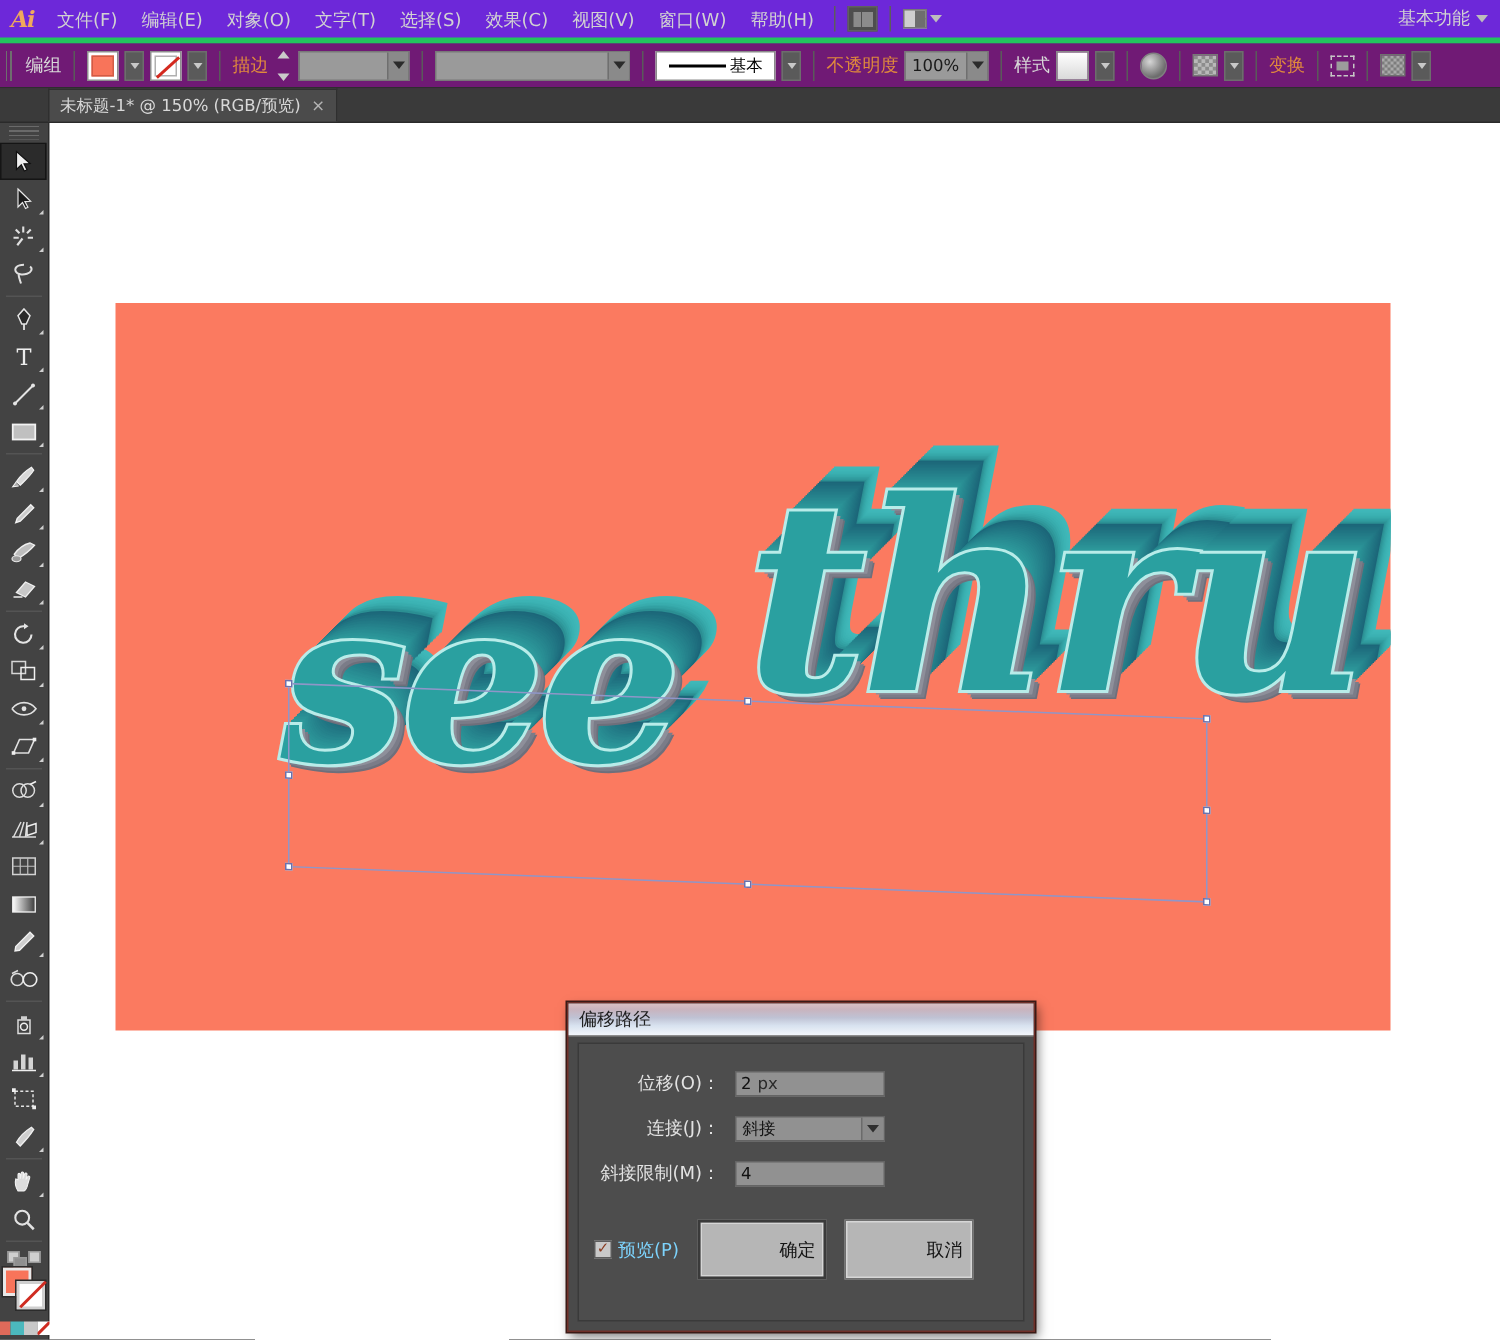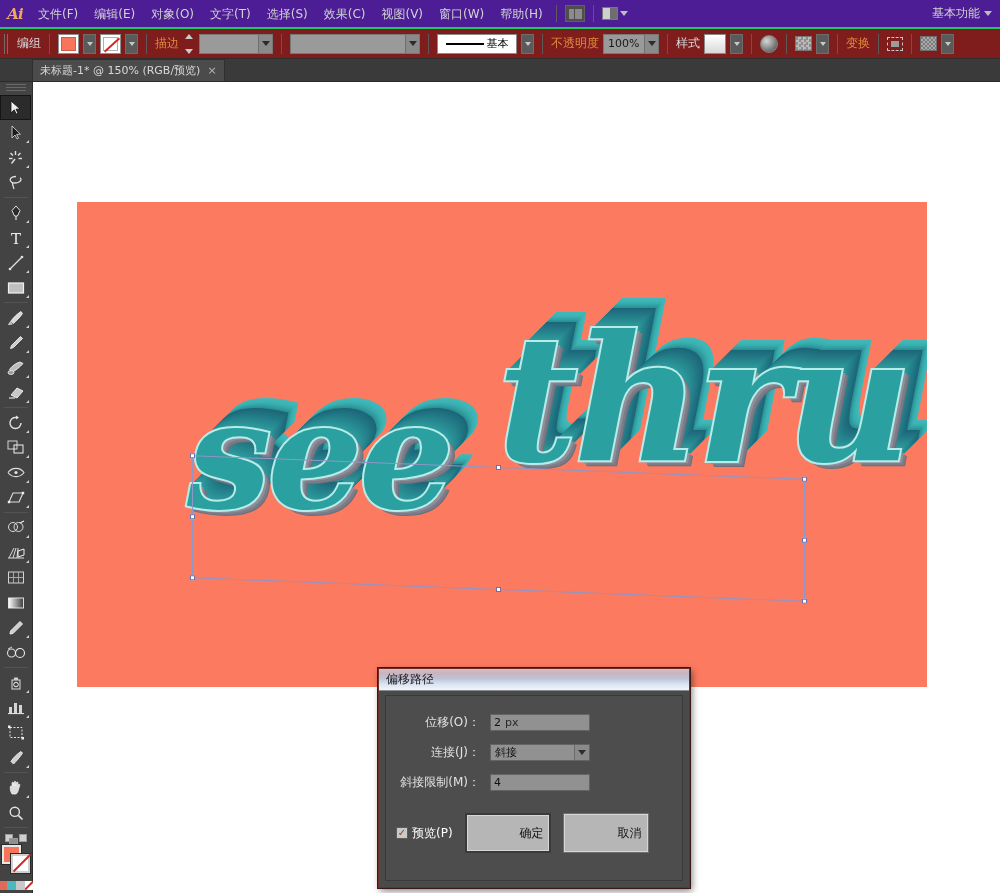--- a/index.html
+++ b/index.html
@@ -7,23 +7,23 @@
     width: 1000px; height: 893px;
     overflow: hidden;
     font-family: "DejaVu Sans", "Liberation Sans", sans-serif;
     background: #535353;
   }
   #app { position: relative; width: 1000px; height: 893px; background: #3c3c3c; }
 
   
   .menubar {
     position: absolute; left: 0; top: 0; width: 1000px; height: 29px;
-    background: #4c1d95;
+    background: #6d28d9;
     display: flex; align-items: center;
-    border-bottom: 2px solid #22c55e;
+    border-bottom: 4px solid #22c55e;
   }
   .ai-logo {
     width: 30px; height: 29px; display: flex; align-items: center; justify-content: center;
     font-family: "DejaVu Serif", "Liberation Serif", serif;
     font-weight: bold; font-size: 15px; font-style: italic;
     color: #f0a95c; letter-spacing: -1px;
   }
   .menu-item {
     font-size: 12px; color: #d2d2d2; padding: 3px 8px; white-space: nowrap;
     line-height: 14px;
@@ -61,21 +61,21 @@
     display: flex; align-items: center; gap: 4px;
   }
   .ws-caret {
     width: 0; height: 0; border-left: 4px solid transparent; border-right: 4px solid transparent;
     border-top: 5px solid #bdbdbd; margin-right: 8px;
   }
 
   
   .controlbar {
     position: absolute; left: 0; top: 29px; width: 1000px; height: 30px;
-    background: #7f1d1d; border-bottom: 1px solid #2e2e2e;
+    background: #701a75; border-bottom: 1px solid #2e2e2e;
     display: flex; align-items: center; padding-left: 4px; gap: 4px;
   }
   .grip {
     width: 5px; height: 20px;
     background: repeating-linear-gradient(to right, #6e6e6e 0 1px, transparent 1px 3px);
     margin-right: 4px;
   }
   .cb-label { font-size: 12px; color: #d8d8d8; white-space: nowrap; }
   .cb-sep { width: 1px; height: 20px; background: #5a5a5a; margin: 0 4px; }
   .swatch-box {
@@ -318,21 +318,21 @@
     border-top: 5px solid #2e2e2e;
   }
   .dlg-bottom {
     display: flex; align-items: center; margin-top: 22px; padding-left: 10px; gap: 12px;
   }
   .chk {
     width: 12px; height: 12px; background: #c9c9c9; border: 1px solid #5c5c5c;
     display: flex; align-items: center; justify-content: center;
     font-size: 10px; color: #8a3b20; line-height: 1;
   }
-  .chk-lbl { font-size: 12px; color: #ffffff; margin-left: 4px; white-space: nowrap; }
+  .chk-lbl { font-size: 12px; color: #7dd3fc; margin-left: 4px; white-space: nowrap; }
   .dlg-btn {
     width: 86px; height: 40px; background: #b6b6b6;
     border: 1px solid #6f6f6f; box-shadow: inset 0 0 0 1px #d6d6d6;
     font-size: 12px; color: #141414;
     display: flex; align-items: center; justify-content: center; padding-left: 48px;
   }
   .dlg-btn.primary { border: 2px solid #3a3a3a; }
 
   .pd { padding-top: 18px; }
 </style>

